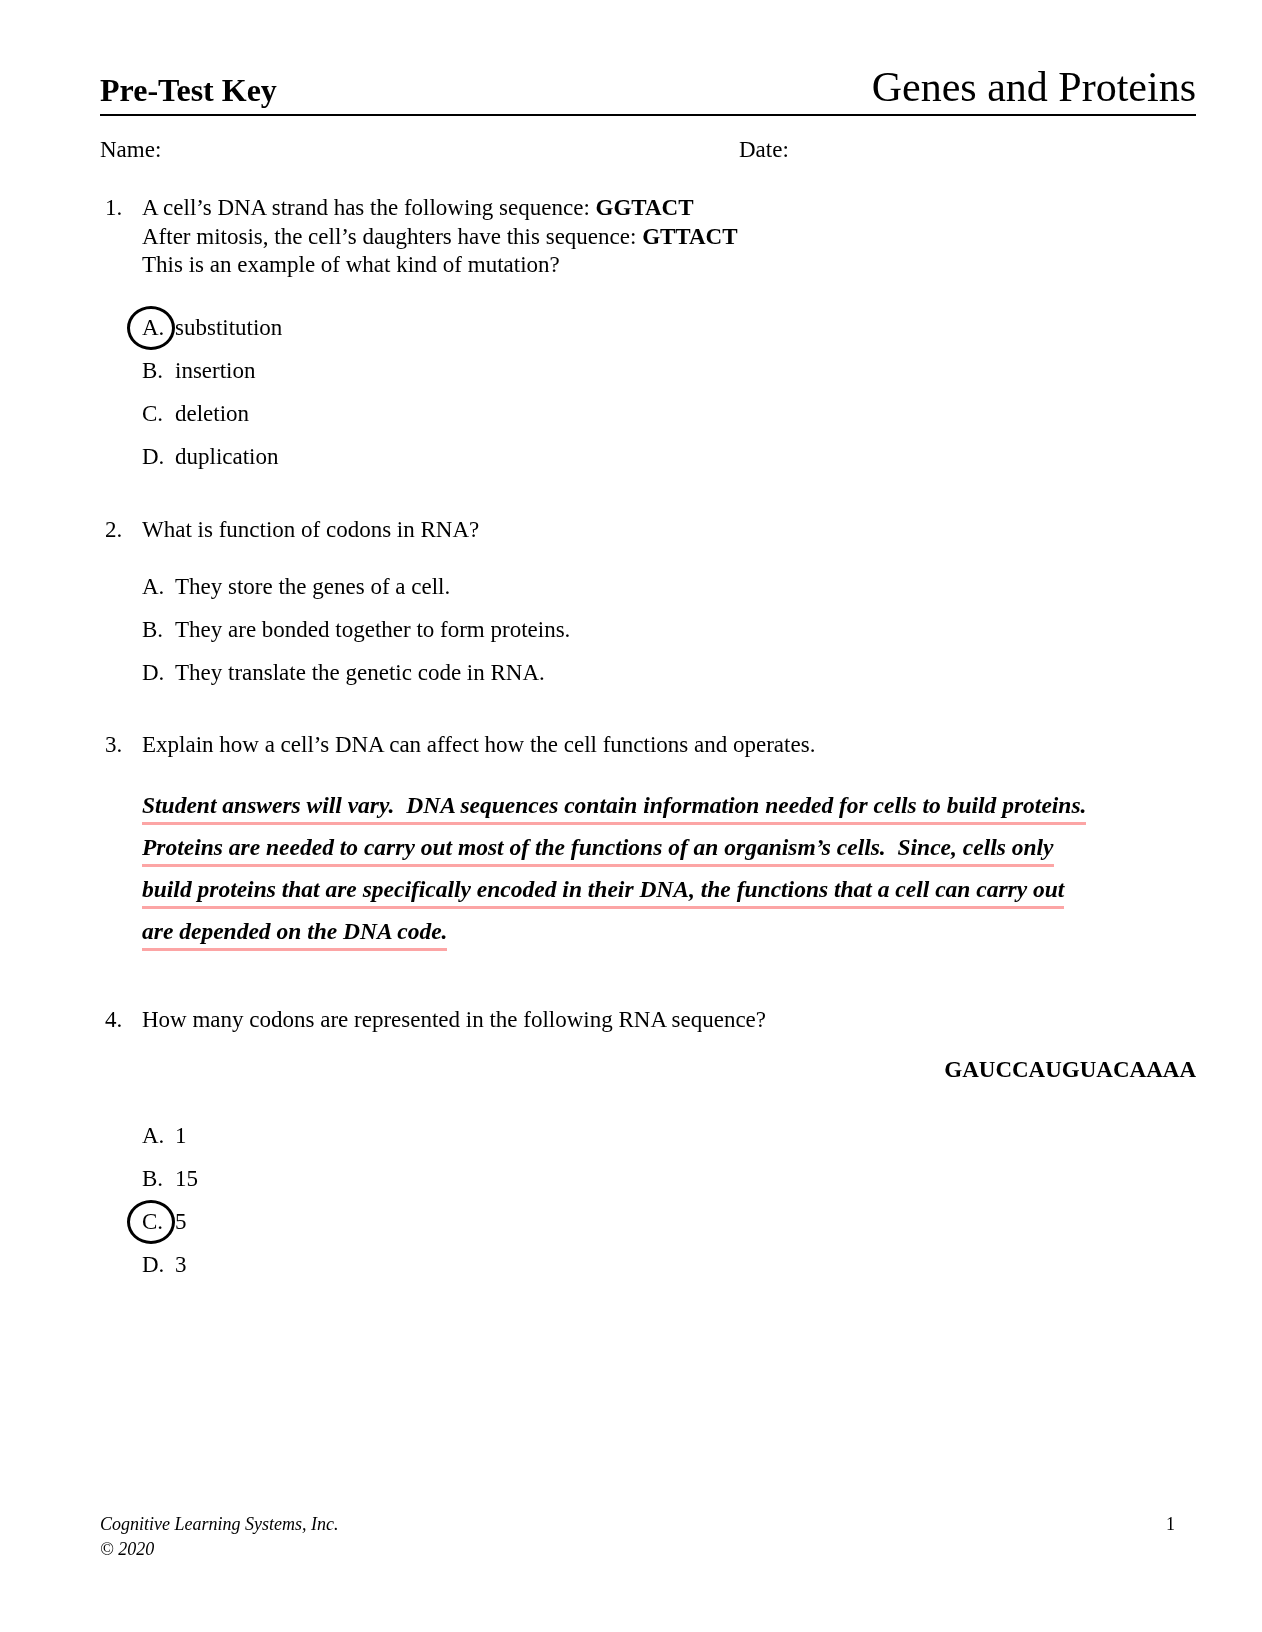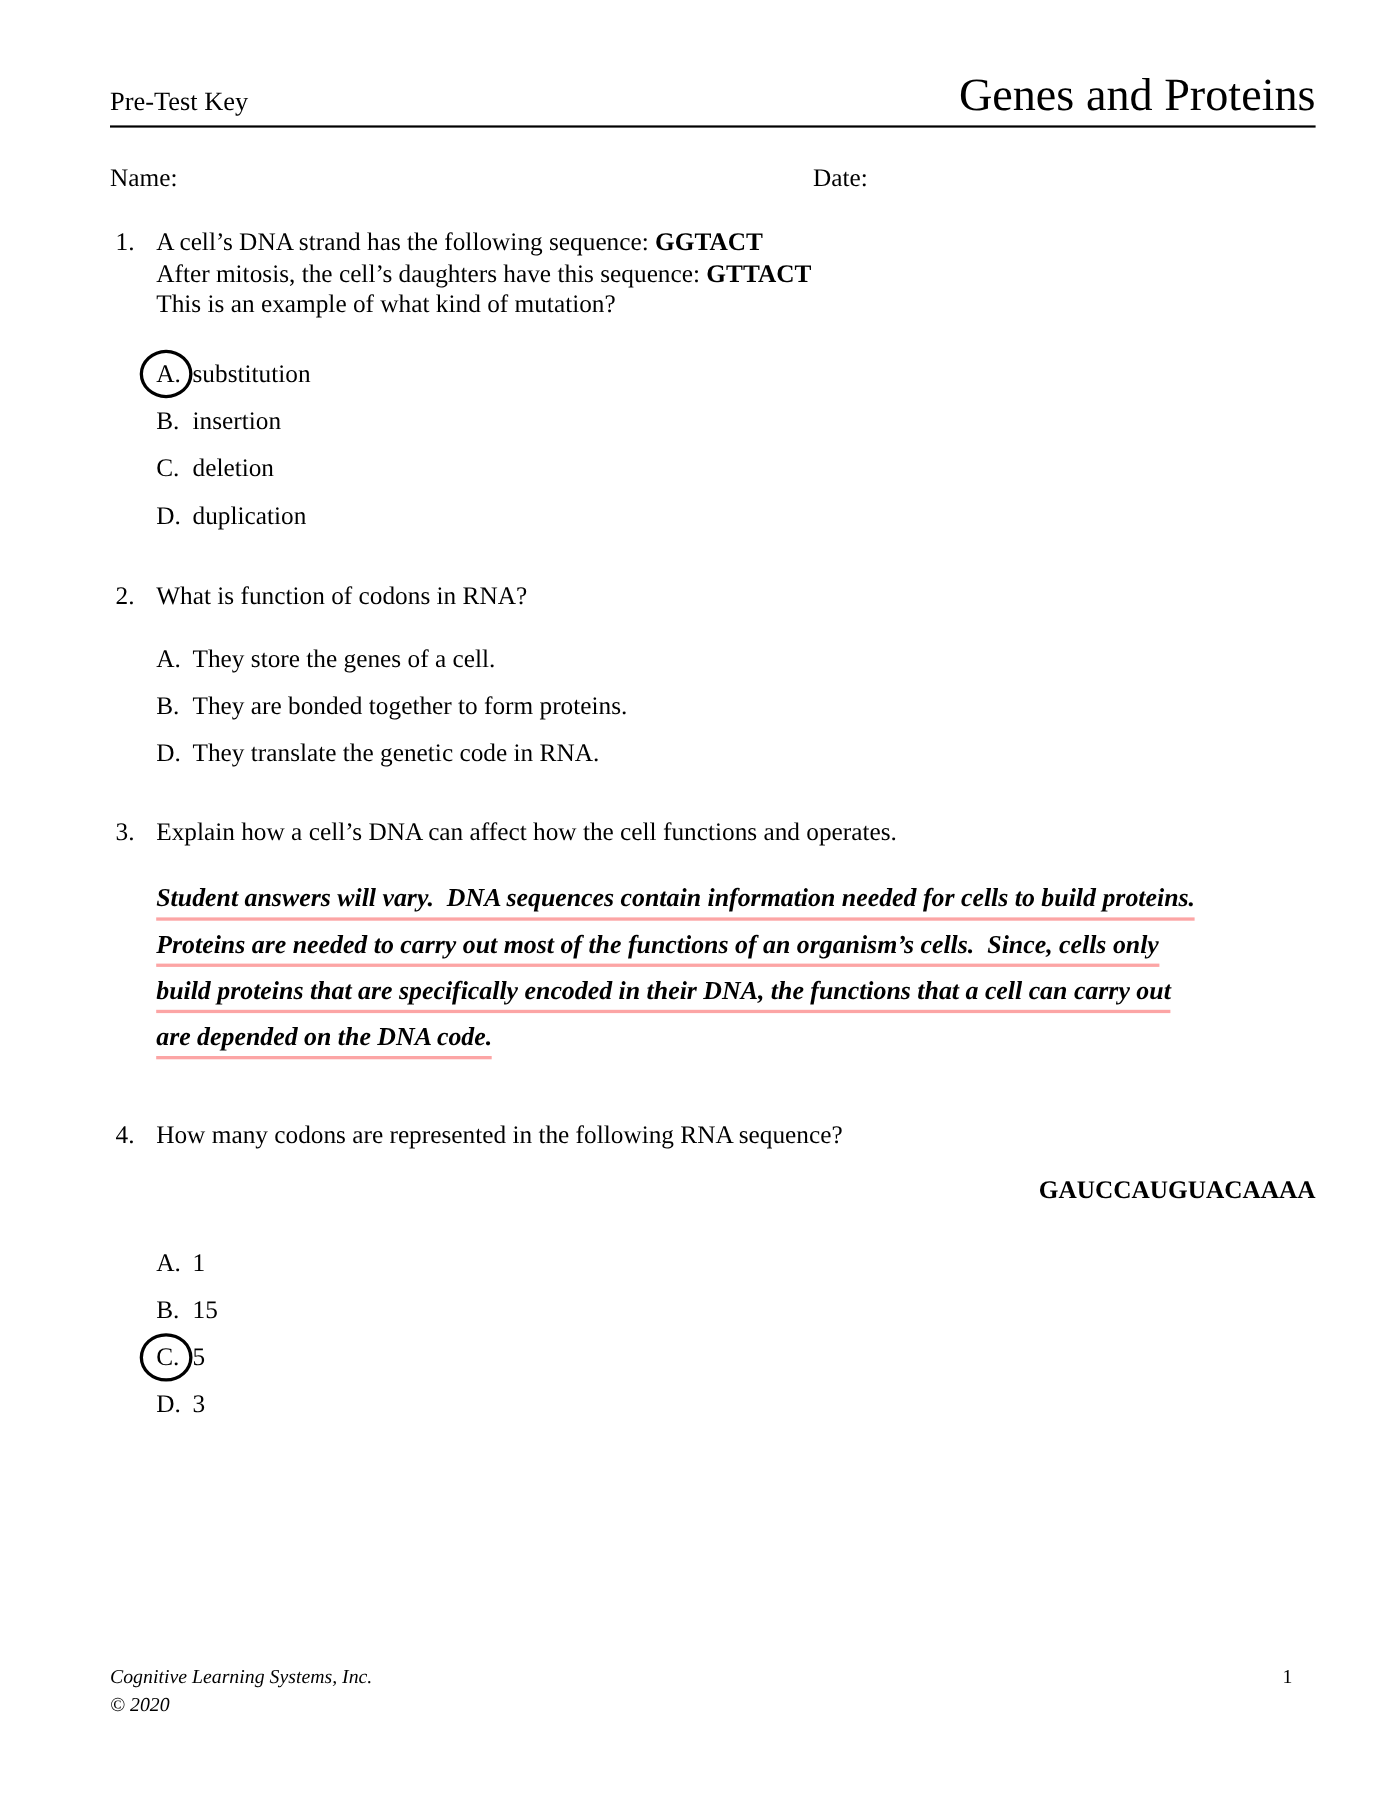--- a/index.html
+++ b/index.html
@@ -8,25 +8,25 @@
     font-family:"Liberation Serif", serif;
     color:#000; position:relative; overflow:hidden;
   }
   .page { position:absolute; inset:0; padding:64px 66px 0 100px; box-sizing:border-box; }
 
   
   .header-row {
     display:flex; justify-content:space-between; align-items:baseline;
     border-bottom:2px solid #000; padding-bottom:4px;
   }
-  .title-left  { font-size:24px; line-height:1.1; }
+  .title-left  { font-size:32px; line-height:1.1;font-weight:bold; }
   .title-right { font-size:42px; line-height:1.1; }
 
   
-  .name-row { position:relative; margin-top:32px; font-size:23px; line-height:28px; height:28px; }
+  .name-row { position:relative; margin-top:20px; font-size:23px; line-height:28px; height:28px; }
   .date-label { position:absolute; left:639px; top:0; }
 
   
   .question { display:flex; font-size:23px; line-height:28.5px; }
   .qnum  { width:42px; padding-left:5px; box-sizing:border-box; flex:none; }
   .qbody { flex:1; }
   .q1 { margin-top:30px; }
   .q2 { margin-top:45px; }
   .q3 { margin-top:44px; }
   .q4 { margin-top:54px; }

